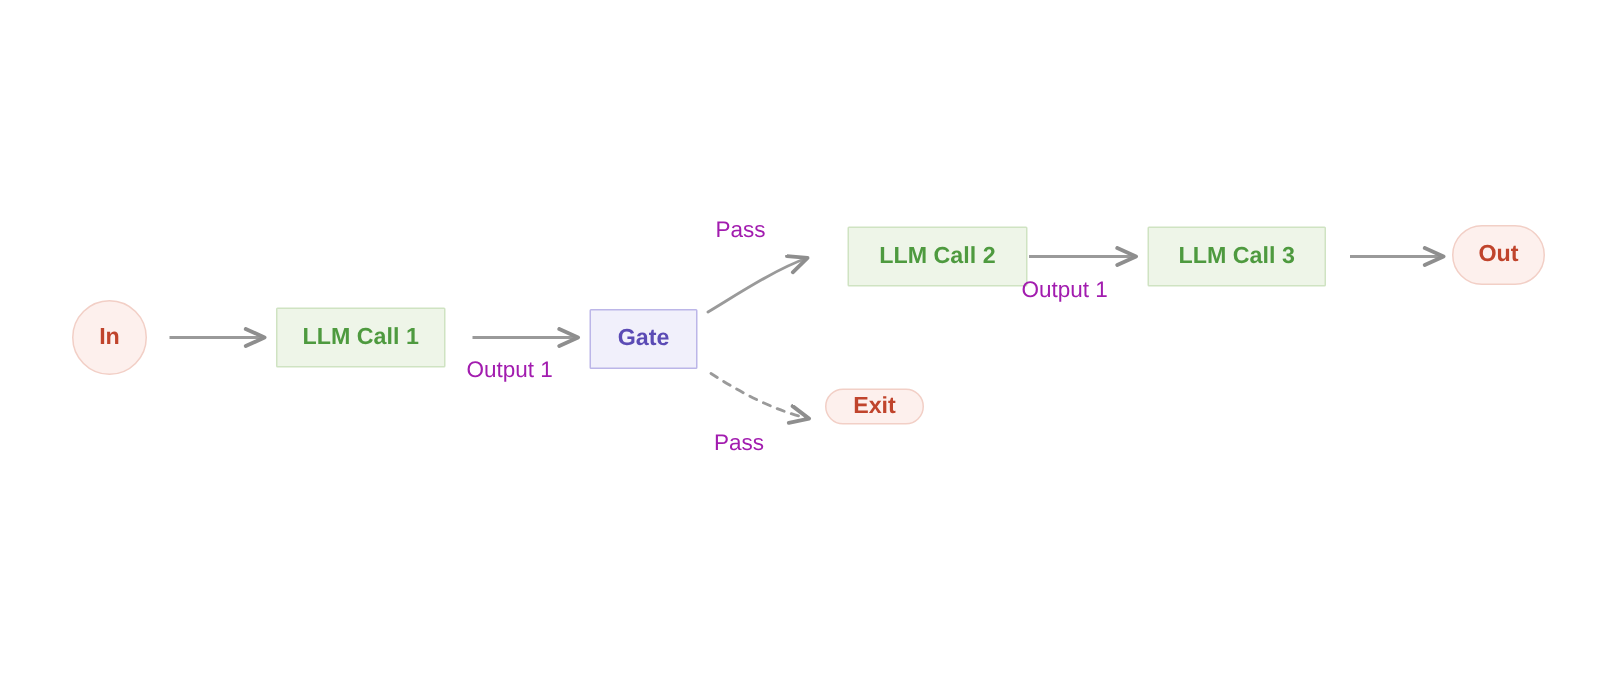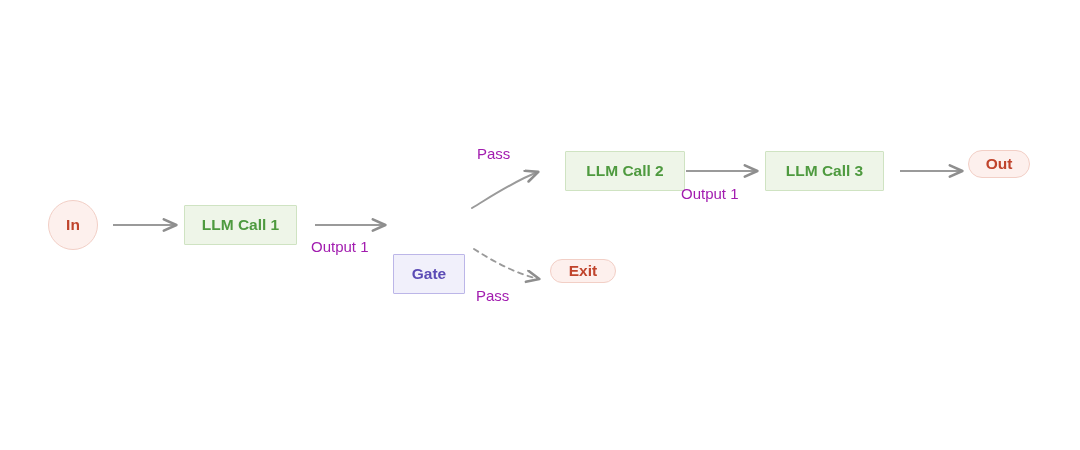--- a/index.html
+++ b/index.html
@@ -116,33 +116,33 @@
   </svg>
 
   <div class="node node-terminal node-circle" style="left:48px; top:200px; width:50px; height:50px;">
     <span>In</span>
   </div>
 
   <div class="node node-process" style="left:184px; top:205px; width:113px; height:40px;">
     <span>LLM Call 1</span>
   </div>
 
-  <div class="node node-gate" style="left:393px; top:206px; width:72px; height:40px;margin-top:48px;">
+  <div class="node node-gate" style="left:393px; top:206px; width:72px; height:40px;">
     <span>Gate</span>
   </div>
 
   <div class="node node-process" style="left:549px; top:151px; width:120px; height:40px;margin-left:16px;">
     <span>LLM Call 2</span>
   </div>
 
   <div class="node node-process" style="left:765px; top:151px; width:119px; height:40px;">
     <span>LLM Call 3</span>
   </div>
 
-  <div class="node node-terminal node-pill" style="left:968px; top:150px; width:62px; height:28px;">
+  <div class="node node-terminal node-pill" style="left:968px; top:150px; width:62px; height:40px;">
     <span>Out</span>
   </div>
 
   <div class="node node-terminal node-pill" style="left:550px; top:259px; width:66px; height:24px;">
     <span>Exit</span>
   </div>
 
   <div class="edge-label" style="left:311px; top:239px;">Output 1</div>
 
   <div class="edge-label" style="left:477px; top:146px;">Pass</div>

